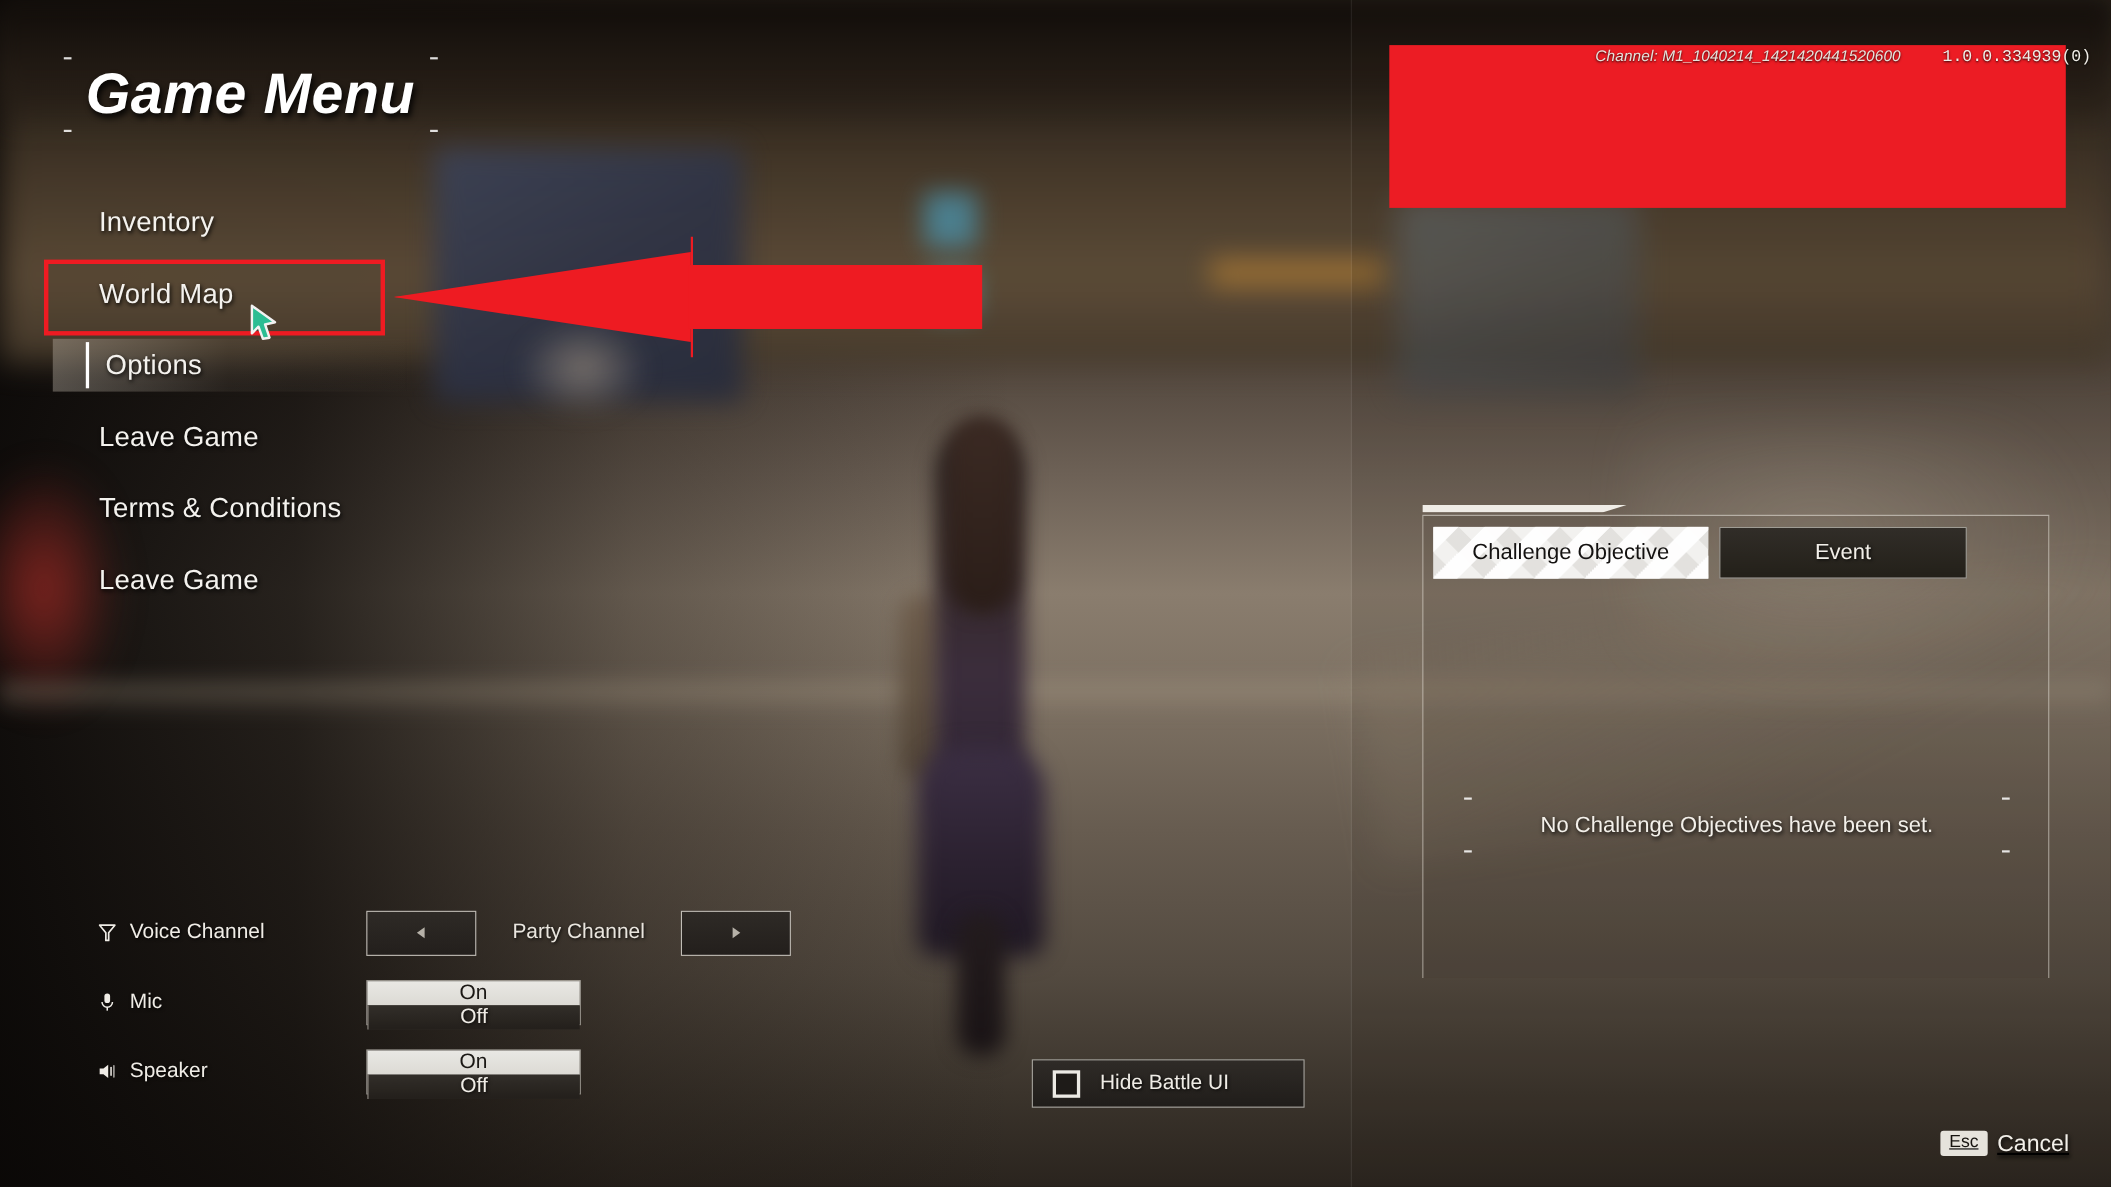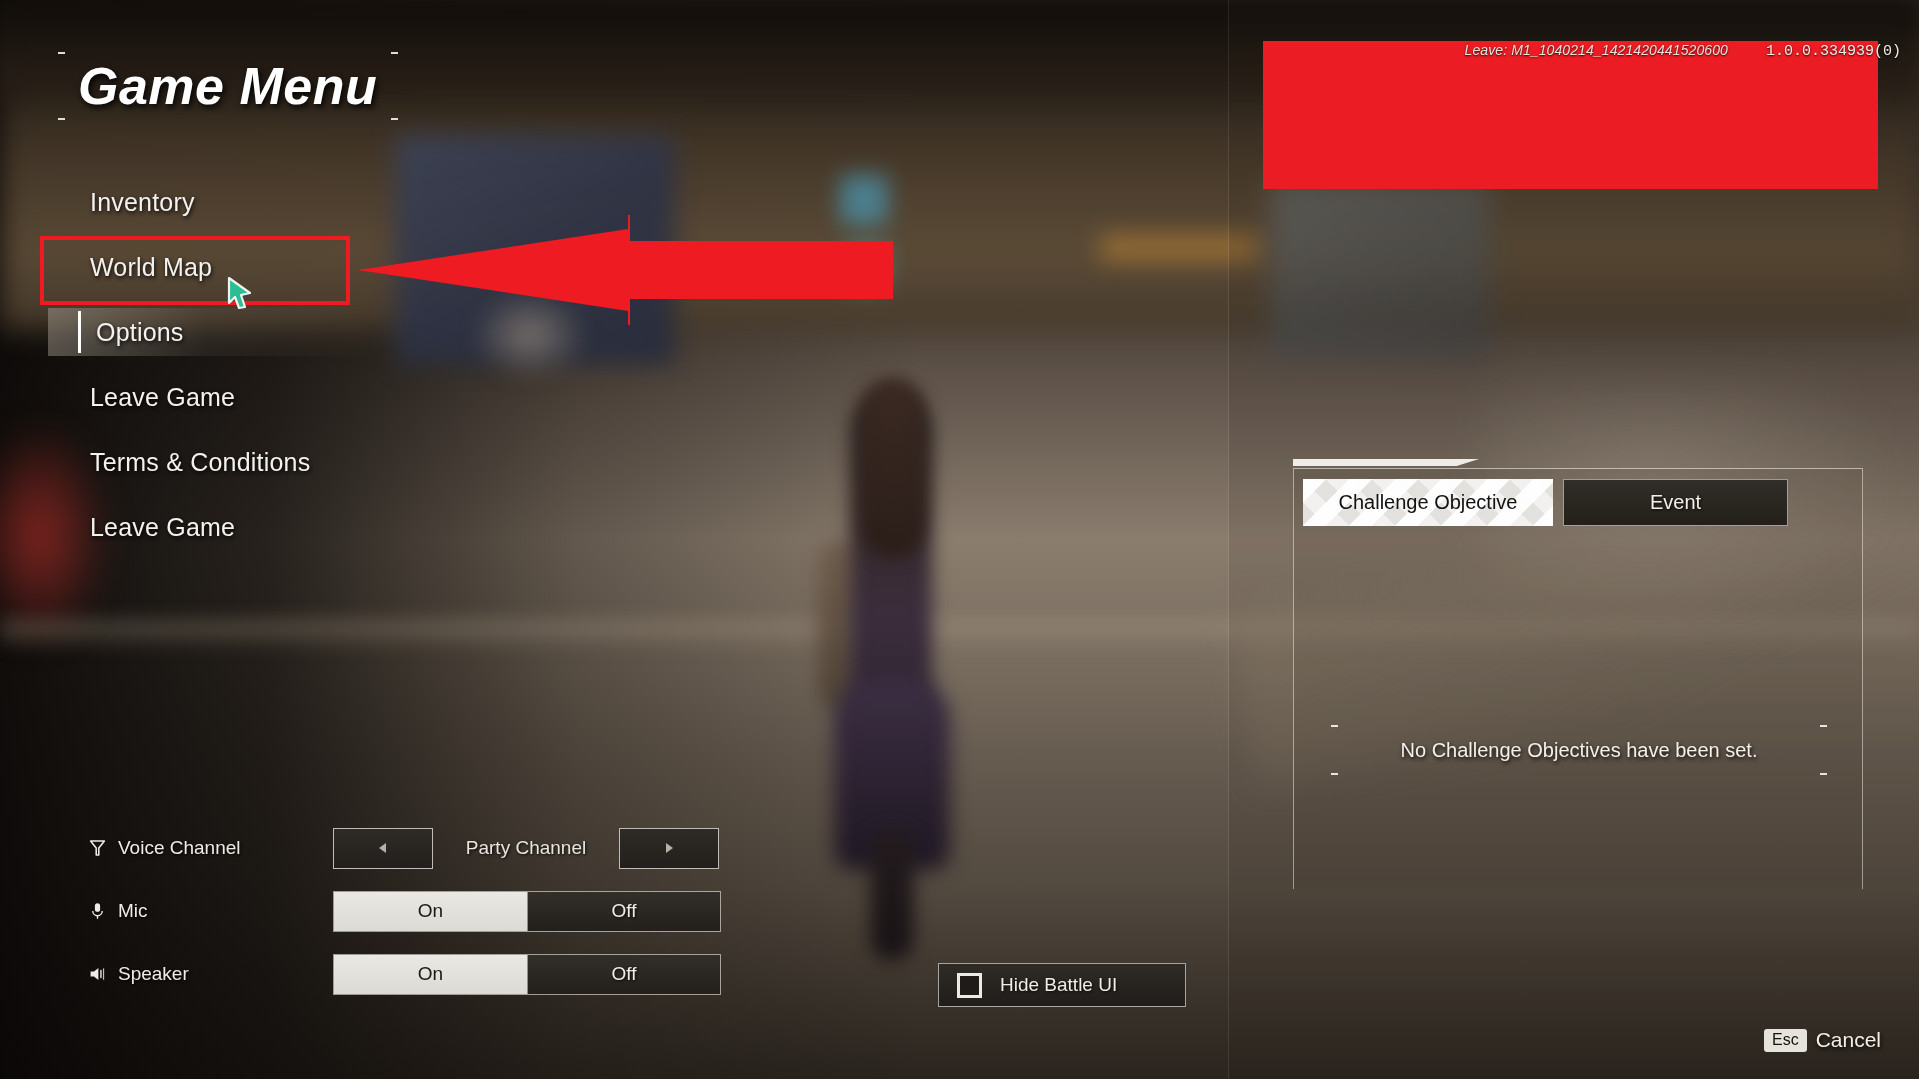--- a/index.html
+++ b/index.html
@@ -330,20 +330,21 @@
     text-align: center;
     font-size: 19px;
     color: #e9e5de;
     text-shadow: 1px 1px 3px rgba(0,0,0,.9);
   }
 
   .seg {
     display: flex;
     height: 41px;
     border: 1px solid rgba(236,232,224,0.62);
+    flex-direction: column;
   }
   .seg-opt {
     width: 193px;
     display: flex; align-items: center; justify-content: center;
     font-size: 19px;
     cursor: pointer;
   }
   .seg-opt.on {
     background: linear-gradient(180deg, #e9e8e4 0%, #dcdad4 100%);
     color: #1b1815;
@@ -450,23 +451,24 @@
     position: absolute;
     left: 37px; top: 250px;
     width: 496px; height: 62px;
   }
   .empty-wrap .empty-msg { top: 20px; }
 
   
   .esc-row {
     position: absolute;
     right: 38px; bottom: 27px;
-    display: flex; align-items: flex-end; gap: 9px;
+    display: flex; align-items: flex-start; gap: 9px;
     z-index: 22;
     cursor: pointer;
+    text-decoration: underline;
   }
   .esc-key {
     background: #e6e3dc;
     color: #16130f;
     font-size: 16px;
     padding: 3px 8px 4px;
     border-radius: 3px;
     line-height: 1;
   }
   .esc-label {
@@ -499,21 +501,21 @@
       <div class="char-hair"></div>
       <div class="char-skirt"></div>
       <div class="char-leg"></div>
     </div>
   </div>
 
   <div class="panel-divider"></div>
   <div class="right-tint"></div>
 
   <div class="topbar">
-    <span class="server-id">Leave: M1_1040214_1421420441520600</span>
+    <span class="server-id">Channel: M1_1040214_1421420441520600</span>
     <span class="version-id">1.0.0.334939(0)</span>
   </div>
 
   <div class="redaction"></div>
 
   <div class="title-wrap">
     <span class="tick tl"></span>
     <span class="tick tr"></span>
     <span class="tick bl"></span>
     <span class="tick br"></span>

